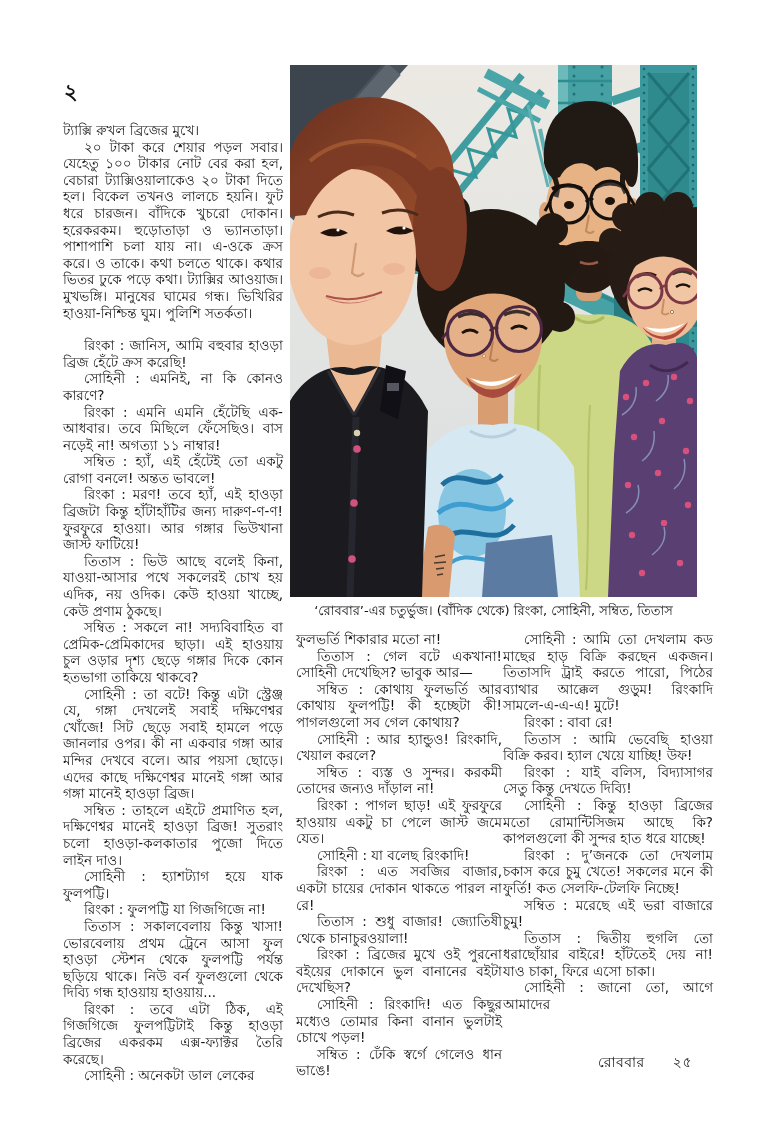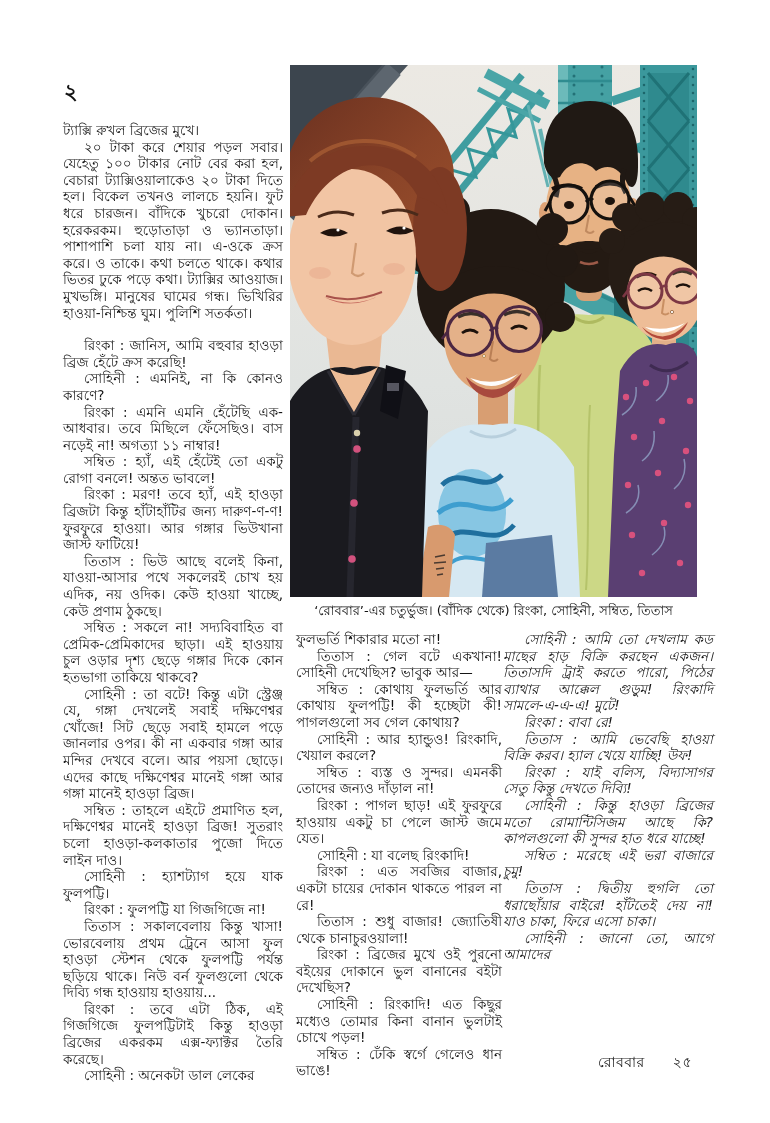--- a/index.html
+++ b/index.html
@@ -12,21 +12,21 @@
   .section-number{
     position:absolute;left:64px;top:76px;
     font-size:21px;font-weight:bold;color:#111;
   }
   .col{position:absolute;font-size:13.5px;line-height:16.6px;text-align:justify;color:#151515;}
   .col p{margin:0;text-indent:1.55em;}
   .col p.gap{height:16px;text-indent:0;}
   .col.flush-first p:first-child{text-indent:0;}
   .col-left{left:63px;top:114px;width:220px;margin-top:8px;}
   .col-mid{left:296px;top:631px;width:206px;}
-  .col-right{left:503px;top:631px;width:210px;font-style:italic;}
+  .col-right{left:503px;top:631px;width:210px;}
   .photo-wrap{position:absolute;left:290px;top:65px;width:407px;height:532px;background:#e8e6e1;}
   .photo-wrap svg{display:block;}
   .caption{
     position:absolute;left:290px;top:601px;width:407px;
     font-size:13px;font-weight:normal;text-align:center;color:#111;
   }
   .footer{
     position:absolute;right:78px;top:1051px;
     font-size:14px;color:#151515;letter-spacing:.5px;
   }
@@ -309,35 +309,36 @@
       <p>রিংকা : ফুলপট্টি যা গিজগিজে না!</p>
       <p>তিতাস : সকালবেলায় কিন্তু খাসা! ভোরবেলায় প্রথম ট্রেনে আসা ফুল হাওড়া স্টেশন থেকে ফুলপট্টি পর্যন্ত ছড়িয়ে থাকে। নিউ বর্ন ফুলগুলো থেকে দিব্যি গন্ধ হাওয়ায় হাওয়ায়...</p>
       <p>রিংকা : তবে এটা ঠিক, এই গিজগিজে ফুলপট্টিটাই কিন্তু হাওড়া ব্রিজের একরকম এক্স-ফ্যাক্টর তৈরি করেছে।</p>
       <p>সোহিনী : অনেকটা ডাল লেকের</p>
     </div>
   <div class="col col-mid flush-first">
       <p>ফুলভর্তি শিকারার মতো না!</p>
       <p>তিতাস : গেল বটে একখানা! সোহিনী দেখেছিস? ভাবুক আর—</p>
       <p>সম্বিত : কোথায় ফুলভর্তি আর কোথায় ফুলপট্টি! কী হচ্ছেটা কী! পাগলগুলো সব গেল কোথায়?</p>
       <p>সোহিনী : আর হ্যান্ডুও! রিংকাদি, খেয়াল করলে?</p>
-      <p>সম্বিত : ব্যস্ত ও সুন্দর। এমনকী তোদের জন্যও দাঁড়াল না!</p>
+      <p>সম্বিত : ব্যস্ত ও সুন্দর। করকমী তোদের জন্যও দাঁড়াল না!</p>
       <p>রিংকা : পাগল ছাড়! এই ফুরফুরে হাওয়ায় একটু চা পেলে জাস্ট জমে যেত।</p>
       <p>সোহিনী : যা বলেছ রিংকাদি!</p>
       <p>রিংকা : এত সবজির বাজার, একটা চায়ের দোকান থাকতে পারল না রে!</p>
       <p>তিতাস : শুধু বাজার! জ্যোতিষী থেকে চানাচুরওয়ালা!</p>
       <p>রিংকা : ব্রিজের মুখে ওই পুরনো বইয়ের দোকানে ভুল বানানের বইটা দেখেছিস?</p>
       <p>সোহিনী : রিংকাদি! এত কিছুর মধ্যেও তোমার কিনা বানান ভুলটাই চোখে পড়ল!</p>
       <p>সম্বিত : ঢেঁকি স্বর্গে গেলেও ধান ভাঙে!</p>
     </div>
   <div class="col col-right">
       <p>সোহিনী : আমি তো দেখলাম কড মাছের হাড় বিক্রি করছেন একজন। তিতাসদি ট্রাই করতে পারো, পিঠের ব্যাথার আক্কেল গুড়ুম! রিংকাদি সামলে-এ-এ-এ! মুটে!</p>
       <p>রিংকা : বাবা রে!</p>
       <p>তিতাস : আমি ভেবেছি হাওয়া বিক্রি করব। হ্যাল খেয়ে যাচ্ছি! উফ!</p>
       <p>রিংকা : যাই বলিস, বিদ্যাসাগর সেতু কিন্তু দেখতে দিব্যি!</p>
       <p>সোহিনী : কিন্তু হাওড়া ব্রিজের মতো রোমান্টিসিজম আছে কি? কাপলগুলো কী সুন্দর হাত ধরে যাচ্ছে!</p>
+      <p>রিংকা : দু’জনকে তো দেখলাম চকাস করে চুমু খেতে! সকলের মনে কী ফুর্তি! কত সেলফি-টেলফি নিচ্ছে!</p>
       <p>সম্বিত : মরেছে এই ভরা বাজারে চুমু!</p>
       <p>তিতাস : দ্বিতীয় হুগলি তো ধরাছোঁয়ার বাইরে! হাঁটতেই দেয় না! যাও চাকা, ফিরে এসো চাকা।</p>
       <p>সোহিনী : জানো তো, আগে আমাদের</p>
     </div>
 
   <div class="footer">
     <span>রোববার</span><span class="num">২৫</span>
   </div>
 
 </div>

